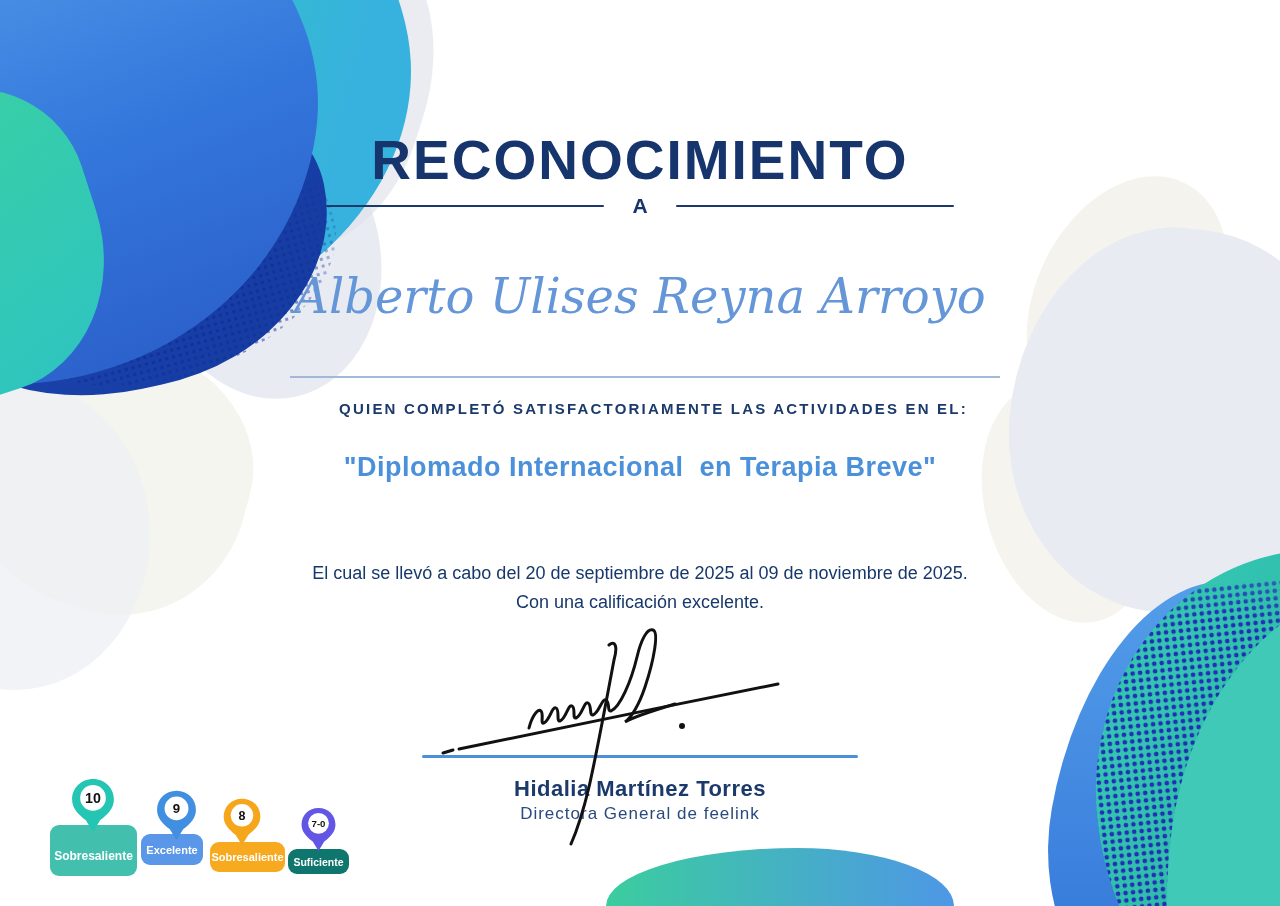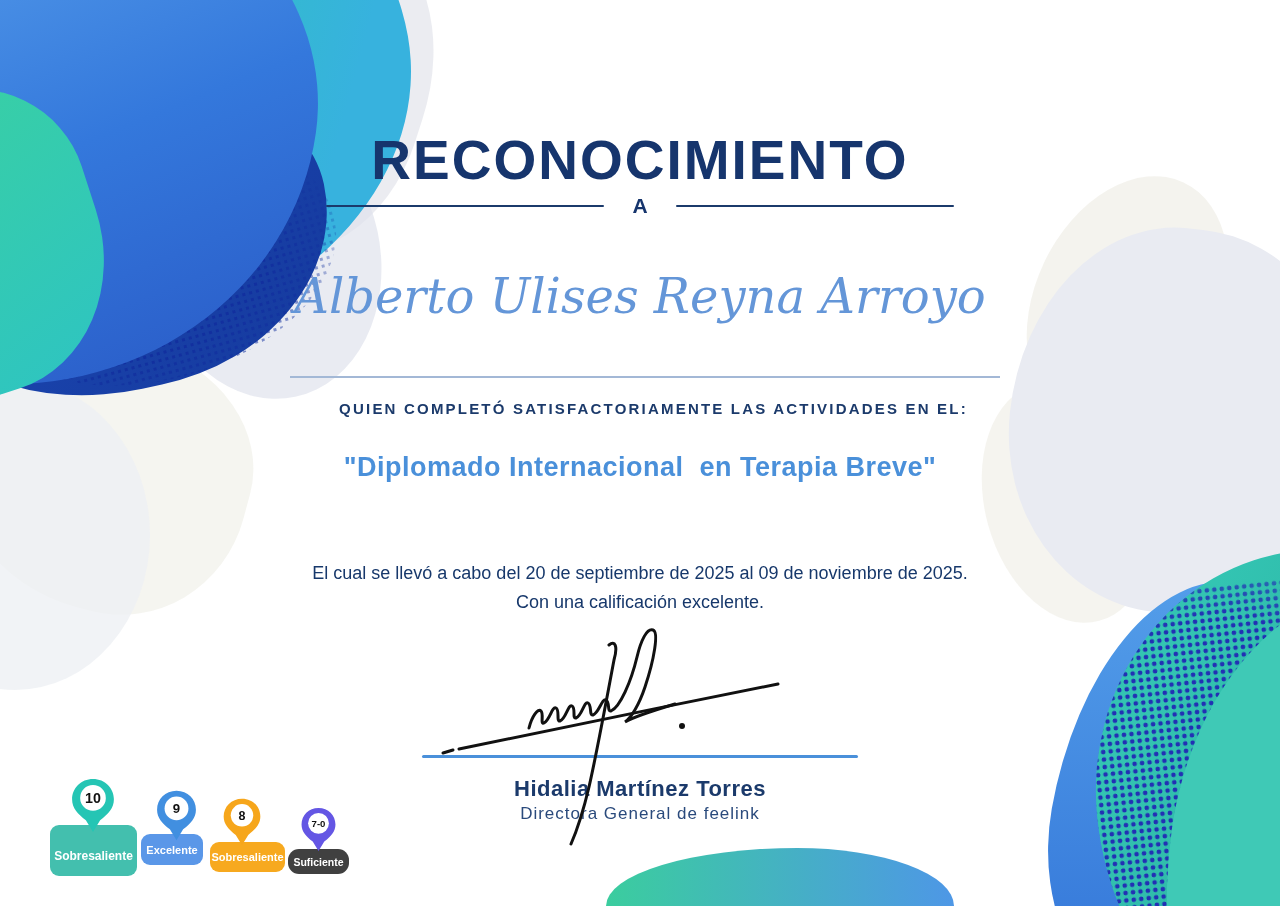--- a/index.html
+++ b/index.html
@@ -179,16 +179,16 @@
       <circle cx="24" cy="22" r="13.5" fill="#ffffff"></circle>
       <text x="24" y="27" font-size="15" text-anchor="middle">8</text>
     </svg>
     <div class="pin-label lb3" style="background-color: rgb(247, 169, 31);">Sobresaliente</div>
 
     <svg class="pin p4" width="37" height="47" viewBox="0 0 48 60">
       <path d="M24 2 C36.7 2 46 11.6 46 23.4 C46 32.8 40 39 31.5 45.5 L24 58 L16.5 45.5 C8 39 2 32.8 2 23.4 C2 11.6 11.3 2 24 2 Z" fill="#6456e4"></path>
       <circle cx="24" cy="22" r="13.5" fill="#ffffff"></circle>
       <text x="24" y="26.5" font-size="12.5" text-anchor="middle">7-0</text>
     </svg>
-    <div class="pin-label lb4" style="background-color: #404040; border-radius: 11px;">Suficiente</div>
+    <div class="pin-label lb4" style="background-color: #0f766e;">Suficiente</div>
 
   </div>
 </div>
 
 </body></html>

